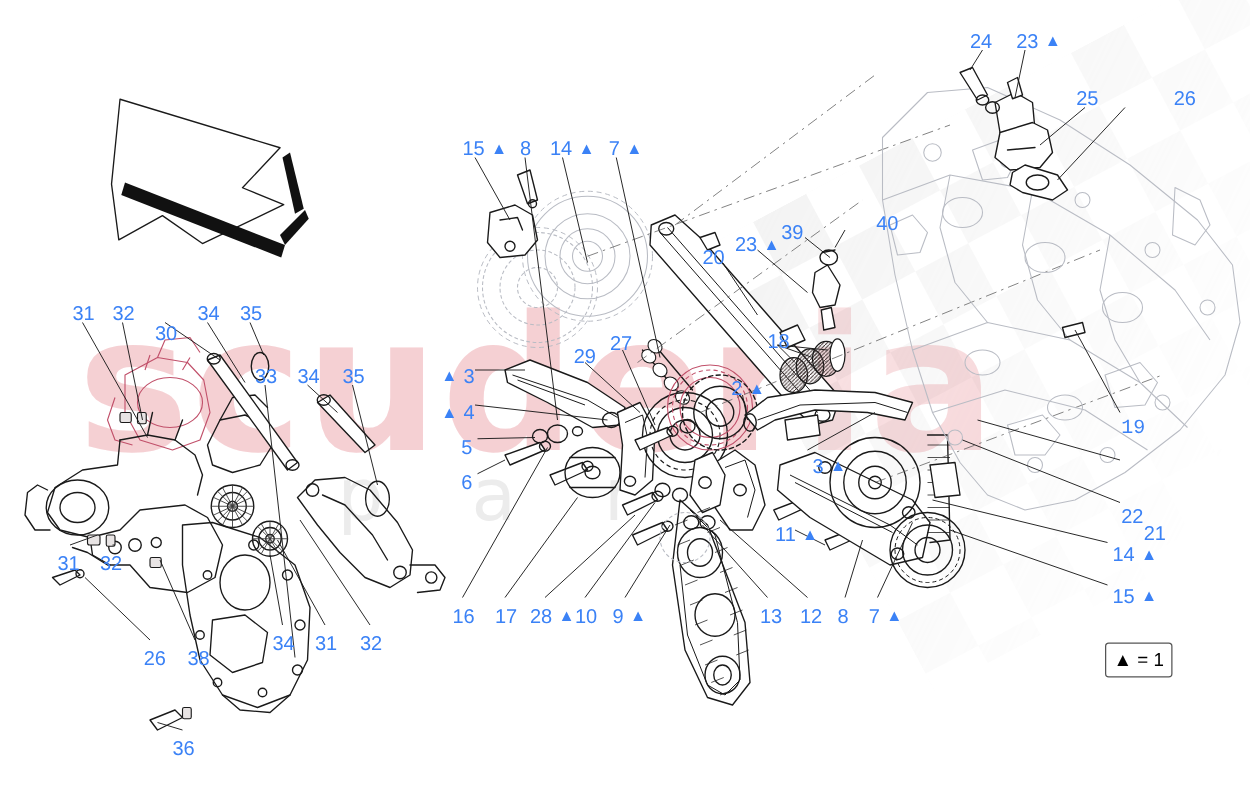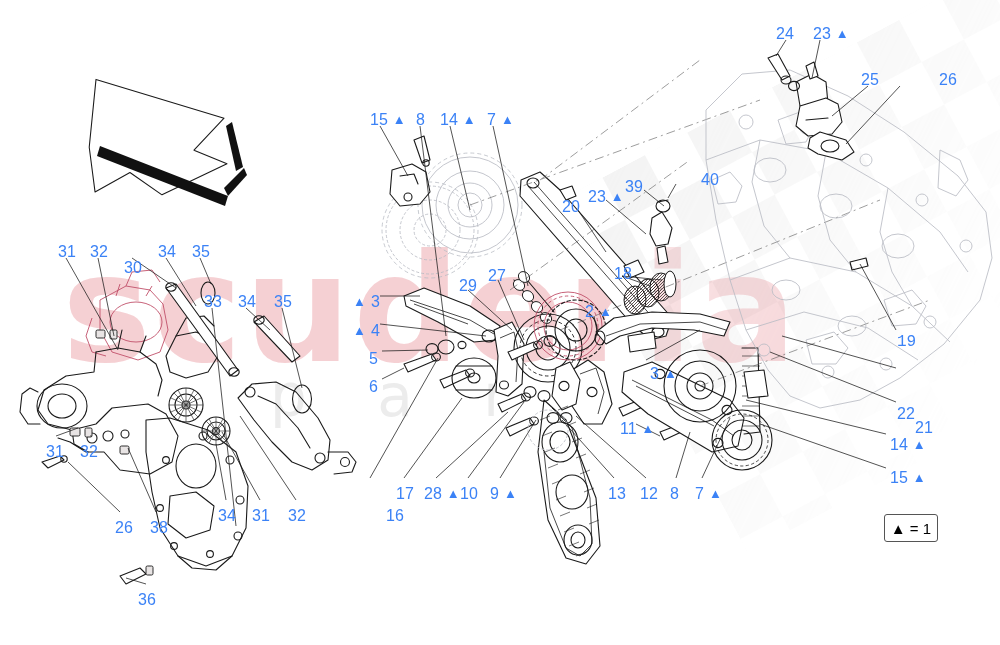--- a/index.html
+++ b/index.html
@@ -557,21 +557,21 @@
   <div class="lbl" style="left:665px;top:172px;margin-left:36px;">40</div>
   <div class="lbl" style="left:614px;top:266px;">18</div>
   <div class="lbl post" style="left:585px;top:304px;"><span>2</span><span class="tri">▲</span></div>
   <div class="lbl pre" style="left:353px;top:294px;"><span class="tri">▲</span><span>3</span></div>
   <div class="lbl pre" style="left:353px;top:323px;"><span class="tri">▲</span><span>4</span></div>
   <div class="lbl" style="left:369px;top:351px;">5</div>
   <div class="lbl" style="left:369px;top:379px;">6</div>
   <div class="lbl post" style="left:650px;top:366px;"><span>3</span><span class="tri">▲</span></div>
   <div class="lbl post" style="left:620px;top:421px;"><span>11</span><span class="tri">▲</span></div>
 
-  <div class="lbl" style="left:362px;top:508px;margin-left:24px;">16</div>
+  <div class="lbl" style="left:362px;top:486px;">16</div>
   <div class="lbl" style="left:396px;top:486px;">17</div>
   <div class="lbl post" style="left:424px;top:486px;"><span>28</span><span class="tri">▲</span></div>
   <div class="lbl" style="left:460px;top:486px;">10</div>
   <div class="lbl post" style="left:490px;top:486px;"><span>9</span><span class="tri">▲</span></div>
   <div class="lbl" style="left:608px;top:486px;">13</div>
   <div class="lbl" style="left:640px;top:486px;">12</div>
   <div class="lbl" style="left:670px;top:486px;">8</div>
   <div class="lbl post" style="left:695px;top:486px;"><span>7</span><span class="tri">▲</span></div>
 
   <div class="lbl" style="left:776px;top:26px;">24</div>

